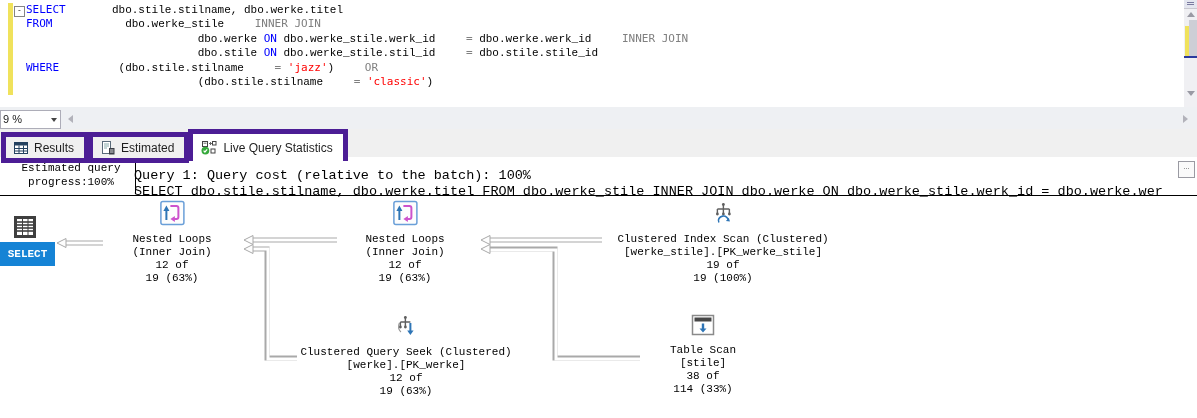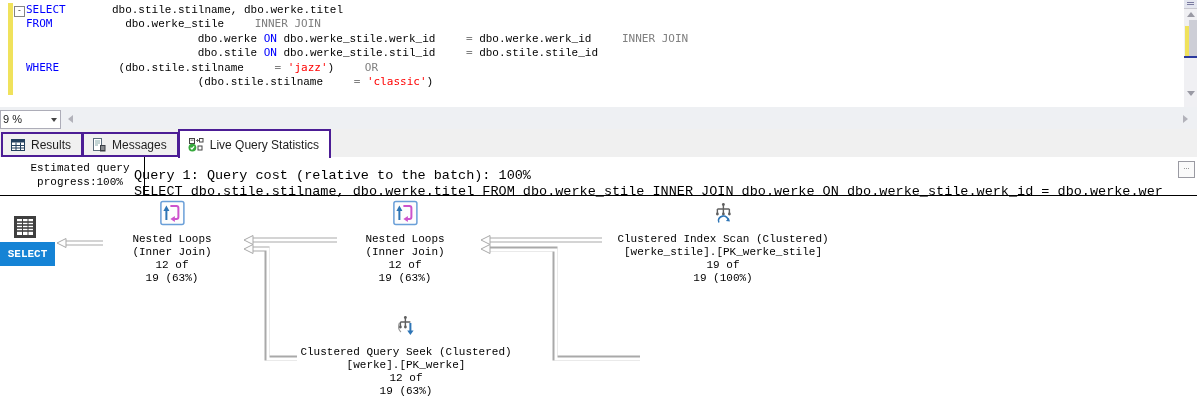--- a/index.html
+++ b/index.html
@@ -34,30 +34,30 @@
   #zoom-combo{position:absolute;left:0;top:3px;width:59px;height:17px;background:#fff;border:1px solid #adadb8;
               font:11px/17px "Liberation Sans",sans-serif;color:#222;}
   #zoom-combo .val{position:absolute;left:2px;top:0;}
   #zoom-combo .drop{position:absolute;right:0;top:0;width:13px;height:17px;display:flex;align-items:center;justify-content:center;}
   #zoom-combo .drop b{width:0;height:0;border-left:3.5px solid transparent;border-right:3.5px solid transparent;border-top:4px solid #444;}
   .h-btn{position:absolute;top:5px;width:14px;height:14px;display:flex;align-items:center;justify-content:center;}
 
   
   #tabbar{position:absolute;left:0;top:129px;width:1197px;height:28px;background:#f0f0f0;display:flex;
           align-items:flex-start;padding-left:1px;z-index:3;}
-  .tab{display:flex;align-items:center;gap:6px;padding:0 10px 0 8px;border:2px solid #4c1d95;background:#f0f0f0;
+  .tab{display:flex;align-items:center;gap:6px;padding:0 10px 0 8px;border:5px solid #4c1d95;background:#f0f0f0;
        height:21px;margin-top:3px;font:12px "Liberation Sans",sans-serif;color:#1e1e1e;cursor:default;}
   .tab + .tab{margin-left:-1px;}
   .tab.selected{background:#fff;height:27px;margin-top:0;border-bottom:none;z-index:4;position:relative;}
   .tab .ticon{display:flex;align-items:center;}
 
   
   #phead{position:absolute;left:0;top:156px;width:1197px;height:38px;background:#fff;
          border-top:1px solid #000;border-bottom:1px solid #000;z-index:2;}
-  #phead-left{position:absolute;left:16px;top:0;width:129px;height:37px;border-right:1px solid #000;
+  #phead-left{position:absolute;left:7px;top:0;width:129px;height:37px;border-right:1px solid #000;
               font:11px/14px "Liberation Mono",monospace;color:#000;text-align:center;padding-top:4px;box-sizing:border-box;}
   #phead-right{position:absolute;left:134px;top:0;right:20px;height:37px;overflow:hidden;
                font:13.5px/15.5px "Liberation Mono",monospace;color:#000;white-space:nowrap;padding-top:11px;}
   #ellipsis-btn{position:absolute;right:2px;top:4px;width:15px;height:15px;border:1px solid #9a9aa2;background:#fafafa;
                 font:8px/10px "Liberation Sans",sans-serif;color:#555;text-align:center;}
 
   
   #plan{position:absolute;left:0;top:195px;width:1197px;height:223px;background:#fff;}
   #edges{position:absolute;left:0;top:0;}
   .pnode{position:absolute;transform:translateX(-50%);display:flex;flex-direction:column;align-items:center;}
@@ -128,21 +128,21 @@
         <svg width="14" height="14" viewBox="0 0 14 14">
             <rect x="1.5" y="0.5" width="8" height="12" fill="#fff" stroke="#5a6b7a"></rect>
             <line x1="3" y1="3" x2="8" y2="3" stroke="#8aa"></line>
             <line x1="3" y1="5" x2="8" y2="5" stroke="#8aa"></line>
             <line x1="3" y1="7" x2="6" y2="7" stroke="#8aa"></line>
             <rect x="8" y="7" width="5.5" height="6.5" fill="#3b3f46"></rect>
             <line x1="9" y1="9" x2="12.5" y2="9" stroke="#fff" stroke-width="0.8"></line>
             <line x1="9" y1="11" x2="12.5" y2="11" stroke="#fff" stroke-width="0.8"></line>
           </svg>
       </span>
-      <span>Messages</span>
+      <span>Estimated</span>
     </div>
     <div class="tab selected">
       <span class="ticon">
         <svg width="16" height="15" viewBox="0 0 16 15">
             <rect x="1.5" y="1.5" width="5" height="5" fill="#fff" stroke="#444"></rect>
             <line x1="2.5" y1="3.2" x2="5.5" y2="3.2" stroke="#444" stroke-width="0.8"></line>
             <path d="M8 3.5 h3 M9.5 2 v3" stroke="#666" stroke-width="1"></path>
             <rect x="11.5" y="1.5" width="3.5" height="3.5" fill="#fff" stroke="#444"></rect>
             <line x1="4" y1="6.5" x2="4" y2="9" stroke="#666"></line>
             <rect x="10" y="9" width="4" height="4" fill="#fff" stroke="#444"></rect>
@@ -277,15 +277,26 @@
               <circle cx="7" cy="14" r="1.4"></circle>
               <circle cx="12" cy="14" r="1.4"></circle>
             </g>
             <line x1="17" y1="10" x2="17" y2="18" stroke="#2e75b6" stroke-width="2"></line>
             <polygon points="17,22 13.8,17.5 20.2,17.5" fill="#2e75b6"></polygon>
           </svg>
       </span>
       <div class="plines"><div>Clustered Query Seek (Clustered)</div><div>[werke].[PK_werke]</div><div>12 of</div><div>19 (63%)</div></div>
     </div>
 
+    <div class="pnode" style="left:703px;top:118px">
+      <span>
+        <svg width="24" height="24" viewBox="0 0 24 24">
+            <rect x="1.5" y="2.5" width="21" height="19" fill="#fff" stroke="#8a8a8a" stroke-width="1.5"></rect>
+            <rect x="3.5" y="4.5" width="17" height="4" fill="#474747"></rect>
+            <line x1="12" y1="10.5" x2="12" y2="16.5" stroke="#2e75b6" stroke-width="2.4"></line>
+            <polygon points="12,19.5 8.5,15.5 15.5,15.5" fill="#2e75b6"></polygon>
+          </svg>
+      </span>
+      <div class="plines"><div>Table Scan</div><div>[stile]</div><div>38 of</div><div>114 (33%)</div></div>
+    </div>
   </div>
 
 </div>
 
 </body></html>

